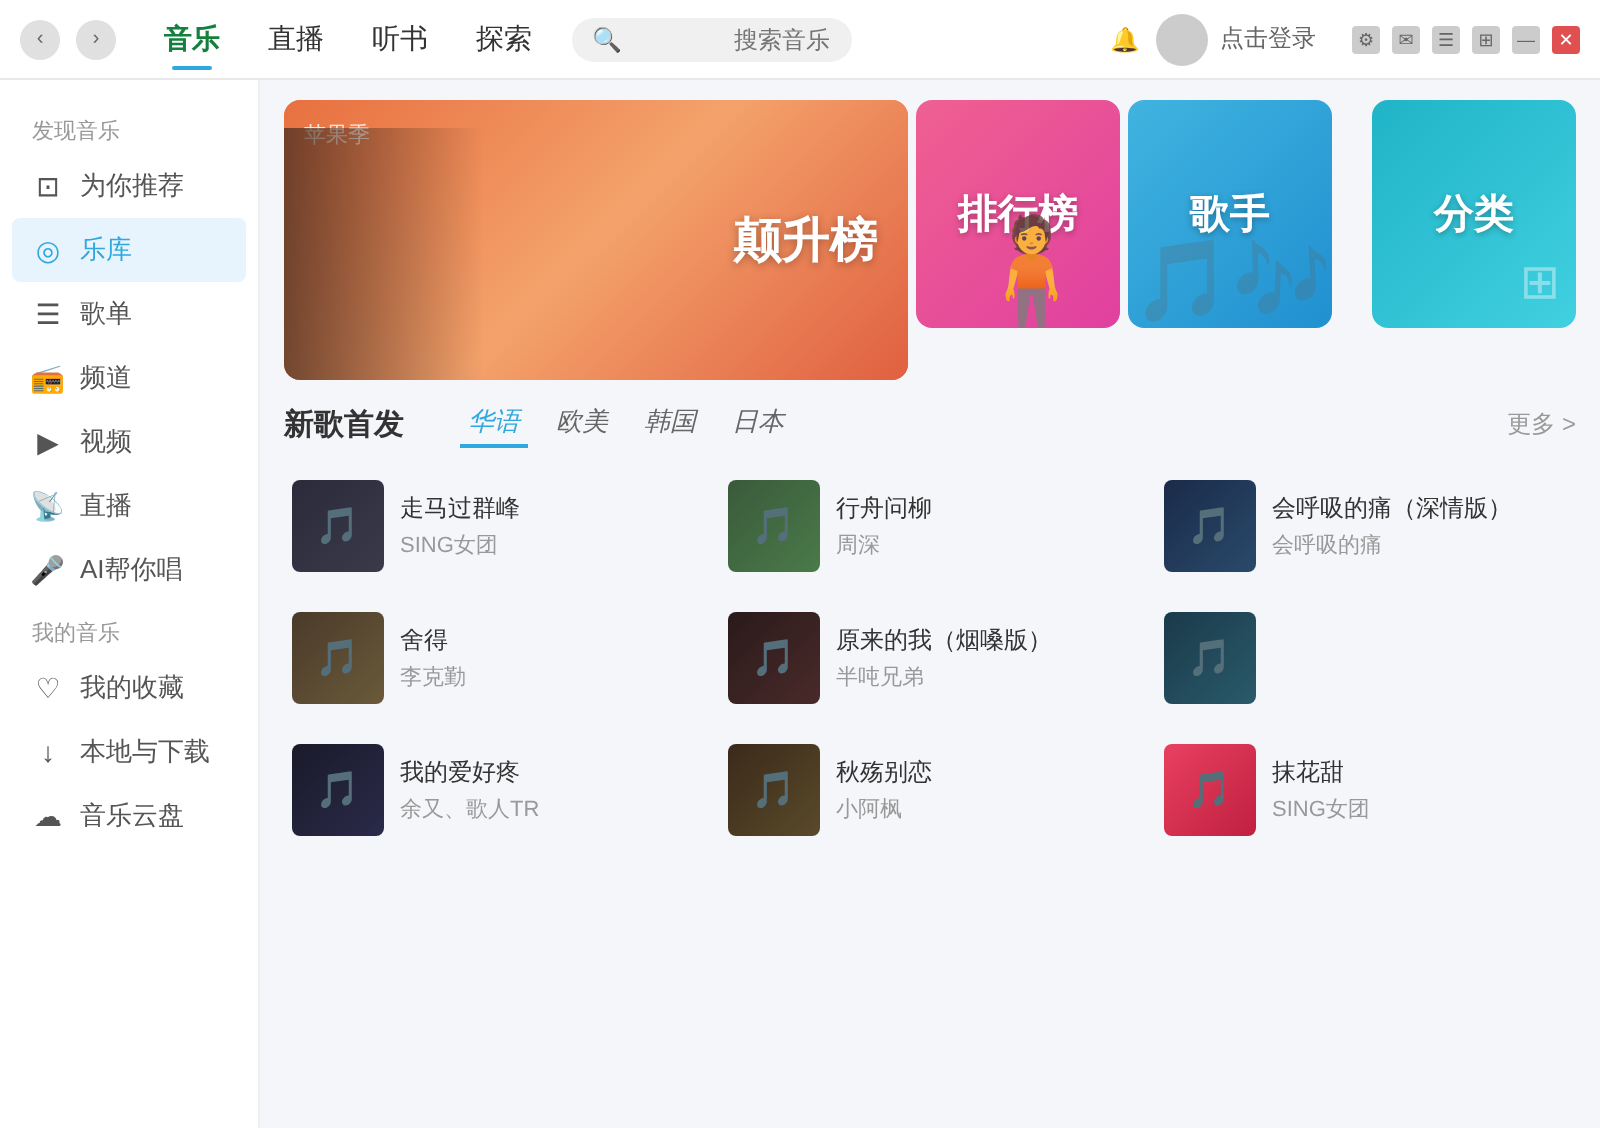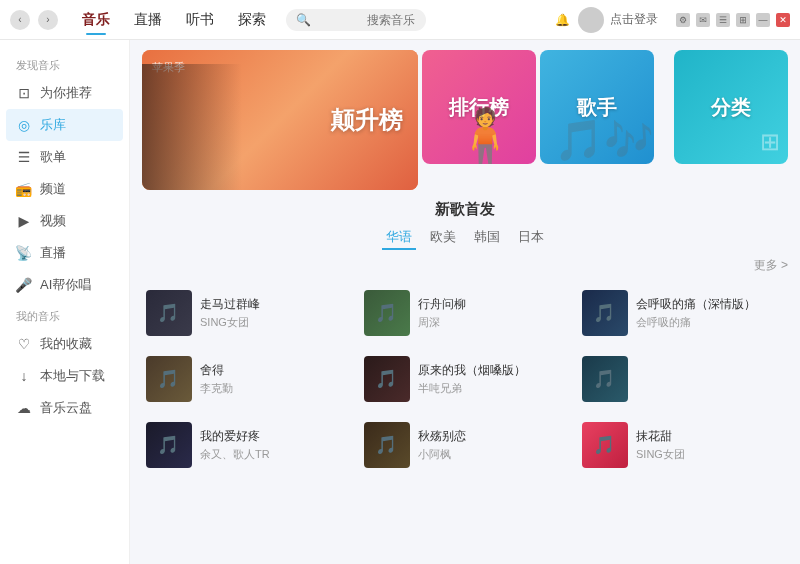--- a/index.html
+++ b/index.html
@@ -4,21 +4,21 @@
   <style>
     * { margin: 0; padding: 0; box-sizing: border-box; }
     body { width: 800px; height: 564px; font-family: 'Microsoft YaHei', 'SimHei', sans-serif; background: #f5f6fa; overflow: hidden; font-size: 12px; color: #333; }
     
     
     .title-bar { height: 40px; background: #fff; display: flex; align-items: center; padding: 0 10px; border-bottom: 1px solid #e8e8e8; position: relative; }
     .title-bar-nav { display: flex; align-items: center; gap: 8px; margin-right: 10px; }
     .nav-btn { width: 20px; height: 20px; border-radius: 50%; border: none; background: #e0e0e0; cursor: pointer; font-size: 10px; color: #666; display: flex; align-items: center; justify-content: center; }
     .main-nav { display: flex; align-items: center; gap: 4px; margin-left: 4px; }
     .main-nav-item { padding: 4px 10px; font-size: 14px; color: #333; cursor: pointer; position: relative; }
-    .main-nav-item.active { color: #7f1d1d; font-weight: bold; }
+    .main-nav-item.active { color: #15803d; font-weight: bold; }
     .main-nav-item.active::after { content: ''; position: absolute; bottom: -2px; left: 50%; transform: translateX(-50%); width: 20px; height: 2px; background: #2fa8e0; border-radius: 1px; }
     .search-bar { display: flex; align-items: center; background: #f0f0f0; border-radius: 12px; padding: 4px 10px; margin-left: 10px; width: 140px; }
     .search-bar input { border: none; background: transparent; font-size: 12px; outline: none; color: #999; width: 100px; text-align: right; }
     .title-bar-right { margin-left: auto; display: flex; align-items: center; gap: 8px; }
     .bell-icon { color: #666; cursor: pointer; }
     .avatar-area { display: flex; align-items: center; gap: 6px; cursor: pointer; }
     .avatar-circle { width: 26px; height: 26px; border-radius: 50%; background: #ccc; }
     .login-text { font-size: 12px; color: #666; }
     .window-controls { display: flex; gap: 6px; margin-left: 10px; }
     .win-btn { width: 14px; height: 14px; border-radius: 2px; border: none; cursor: pointer; background: #ccc; font-size: 9px; color: #666; display: flex; align-items: center; justify-content: center; }
@@ -31,32 +31,32 @@
     .sidebar-section-title { font-size: 11px; color: #999; padding: 8px 16px 4px; }
     .sidebar-item { display: flex; align-items: center; gap: 8px; padding: 7px 16px; cursor: pointer; color: #555; font-size: 13px; }
     .sidebar-item.active { background: #e8f4fd; color: #2fa8e0; border-radius: 4px; margin: 0 6px; padding: 7px 10px; }
     .sidebar-icon { width: 16px; height: 16px; display: flex; align-items: center; justify-content: center; font-size: 14px; }
     
     
     .content { flex: 1; overflow-y: auto; background: #f5f6fa; }
     
     
     .banner-area { display: flex; gap: 4px; padding: 10px 12px; height: 160px; }
-    .banner-main { width: 276px; height: 140px; border-radius: 8px; background: linear-gradient(135deg, #f4a26b, #e87040); position: relative; overflow: hidden; flex-shrink: 0; }
+    .banner-main { width: 312px; height: 140px; border-radius: 8px; background: linear-gradient(135deg, #f4a26b, #e87040); position: relative; overflow: hidden; flex-shrink: 0; }
     .banner-card { flex: 1; height: 114px; border-radius: 8px; overflow: hidden; position: relative; cursor: pointer; }
     .banner-card-1 { background: linear-gradient(135deg, #f06090, #e040a0); }
     .banner-card-2 { background: linear-gradient(135deg, #40b4e0, #2090d0); }
     .banner-label { position: absolute; top: 50%; left: 50%; transform: translate(-50%, -50%); color: white; font-size: 20px; font-weight: bold; text-shadow: 0 1px 3px rgba(0,0,0,0.3); white-space: nowrap; }
     
     
     .new-songs { padding: 0 12px; }
-    .new-songs-header { display: flex; align-items: center; gap: 7px; margin-bottom: 10px; flex-direction: column; }
+    .new-songs-header { display: flex; align-items: center; gap: 28px; margin-bottom: 10px; }
     .new-songs-title { font-size: 15px; font-weight: bold; color: #333; }
     .tab-list { display: flex; gap: 10px; }
-    .tab-item { font-size: 13px; color: #666; cursor: pointer; padding: 2px 4px; }
+    .tab-item { font-size: 13px; color: #666; cursor: pointer; padding: 2px 4px; font-style: italic; }
     .tab-item.active { color: #2fa8e0; border-bottom: 2px solid #2fa8e0; }
     .more-link { margin-left: auto; font-size: 12px; color: #999; cursor: pointer; }
     
     
     .song-grid { display: grid; grid-template-columns: repeat(3, 1fr); gap: 8px; }
     .song-item { display: flex; align-items: center; gap: 8px; padding: 6px 4px; cursor: pointer; border-radius: 4px; }
     .song-thumb { width: 46px; height: 46px; border-radius: 4px; flex-shrink: 0; overflow: hidden; }
     .song-info { flex: 1; min-width: 0; }
     .song-name { font-size: 12px; color: #333; white-space: nowrap; overflow: hidden; text-overflow: ellipsis; }
     .song-artist { font-size: 11px; color: #999; white-space: nowrap; overflow: hidden; text-overflow: ellipsis; margin-top: 2px; }

